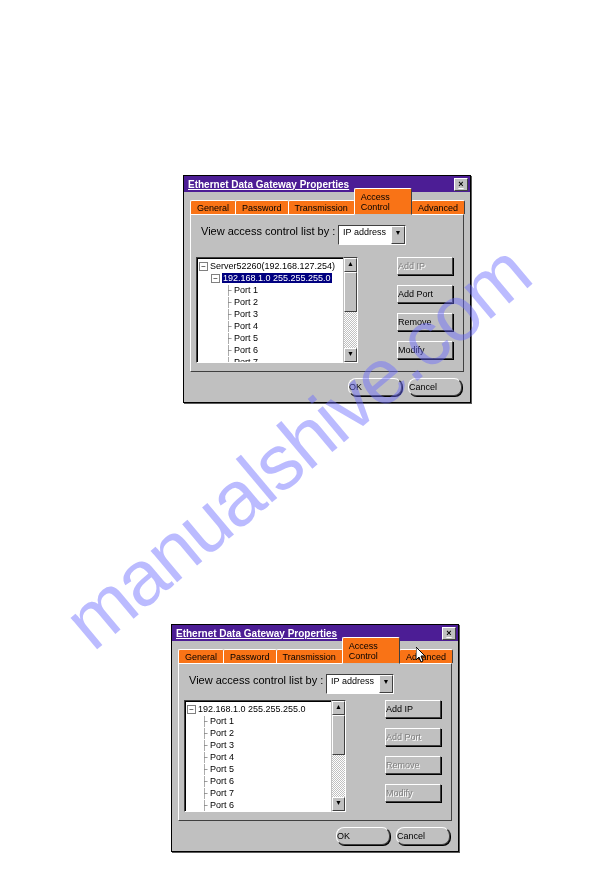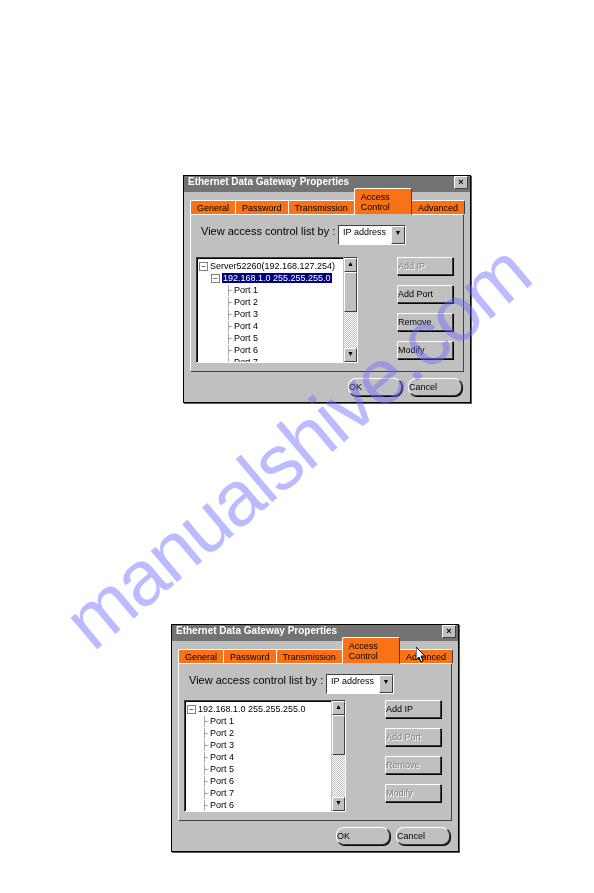--- a/index.html
+++ b/index.html
@@ -30,27 +30,29 @@
   .dialog {
     position: absolute;
     width: 288px;
     background: #c0c0c0;
     border: 1px solid #000;
     box-shadow: 1px 1px 0 #5a5a5a;
   }
   .dlg1 { left: 183px; top: 175px; height: 228px; }
   .dlg2 { left: 171px; top: 624px; height: 228px; }
   .titlebar {
-    background: #737373;
+    background: #4c1d95;
     color: #fff;
     height: 16px;
     display: flex;
+    align-items: center;
     padding: 0 2px 0 4px;
     font-weight: bold;
     font-size: 10px;
+    text-decoration: underline;
   }
   .titlebar .spacer { flex: 1; }
   .closebtn {
     width: 14px; height: 13px;
     background: #c0c0c0;
     border-top: 1px solid #fff;
     border-left: 1px solid #fff;
     border-right: 1px solid #404040;
     border-bottom: 1px solid #404040;
     font-size: 9px;

